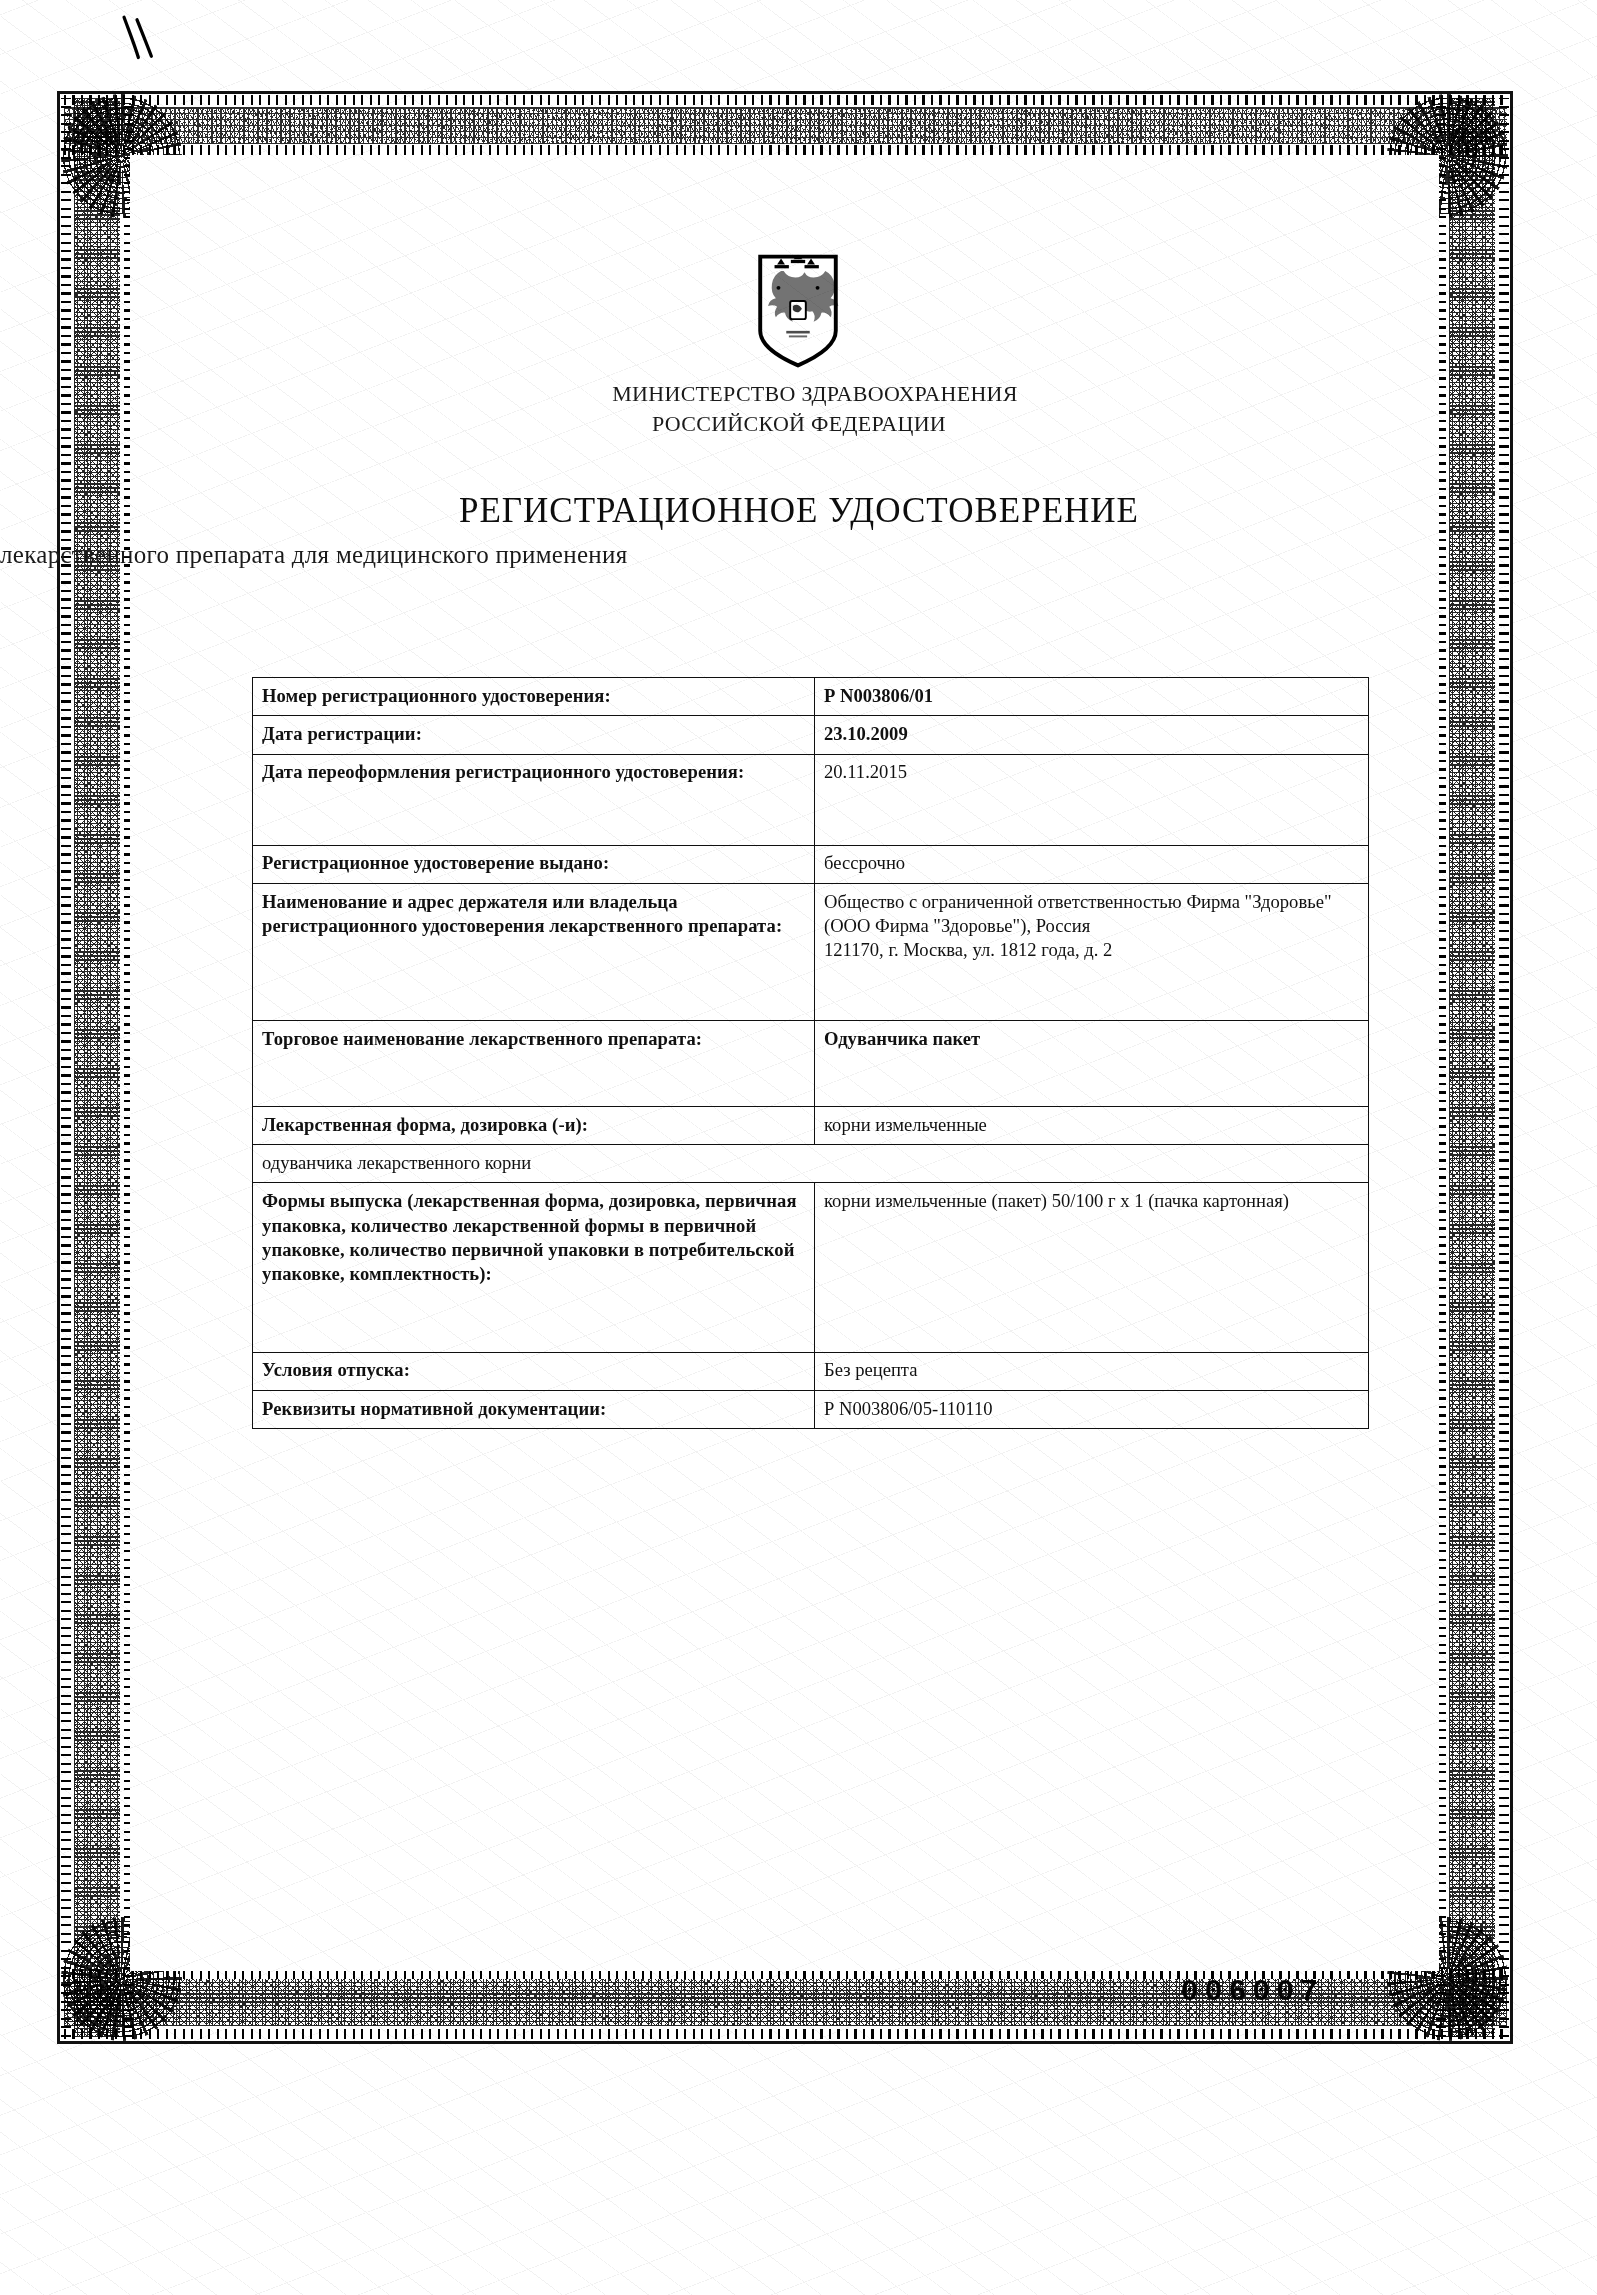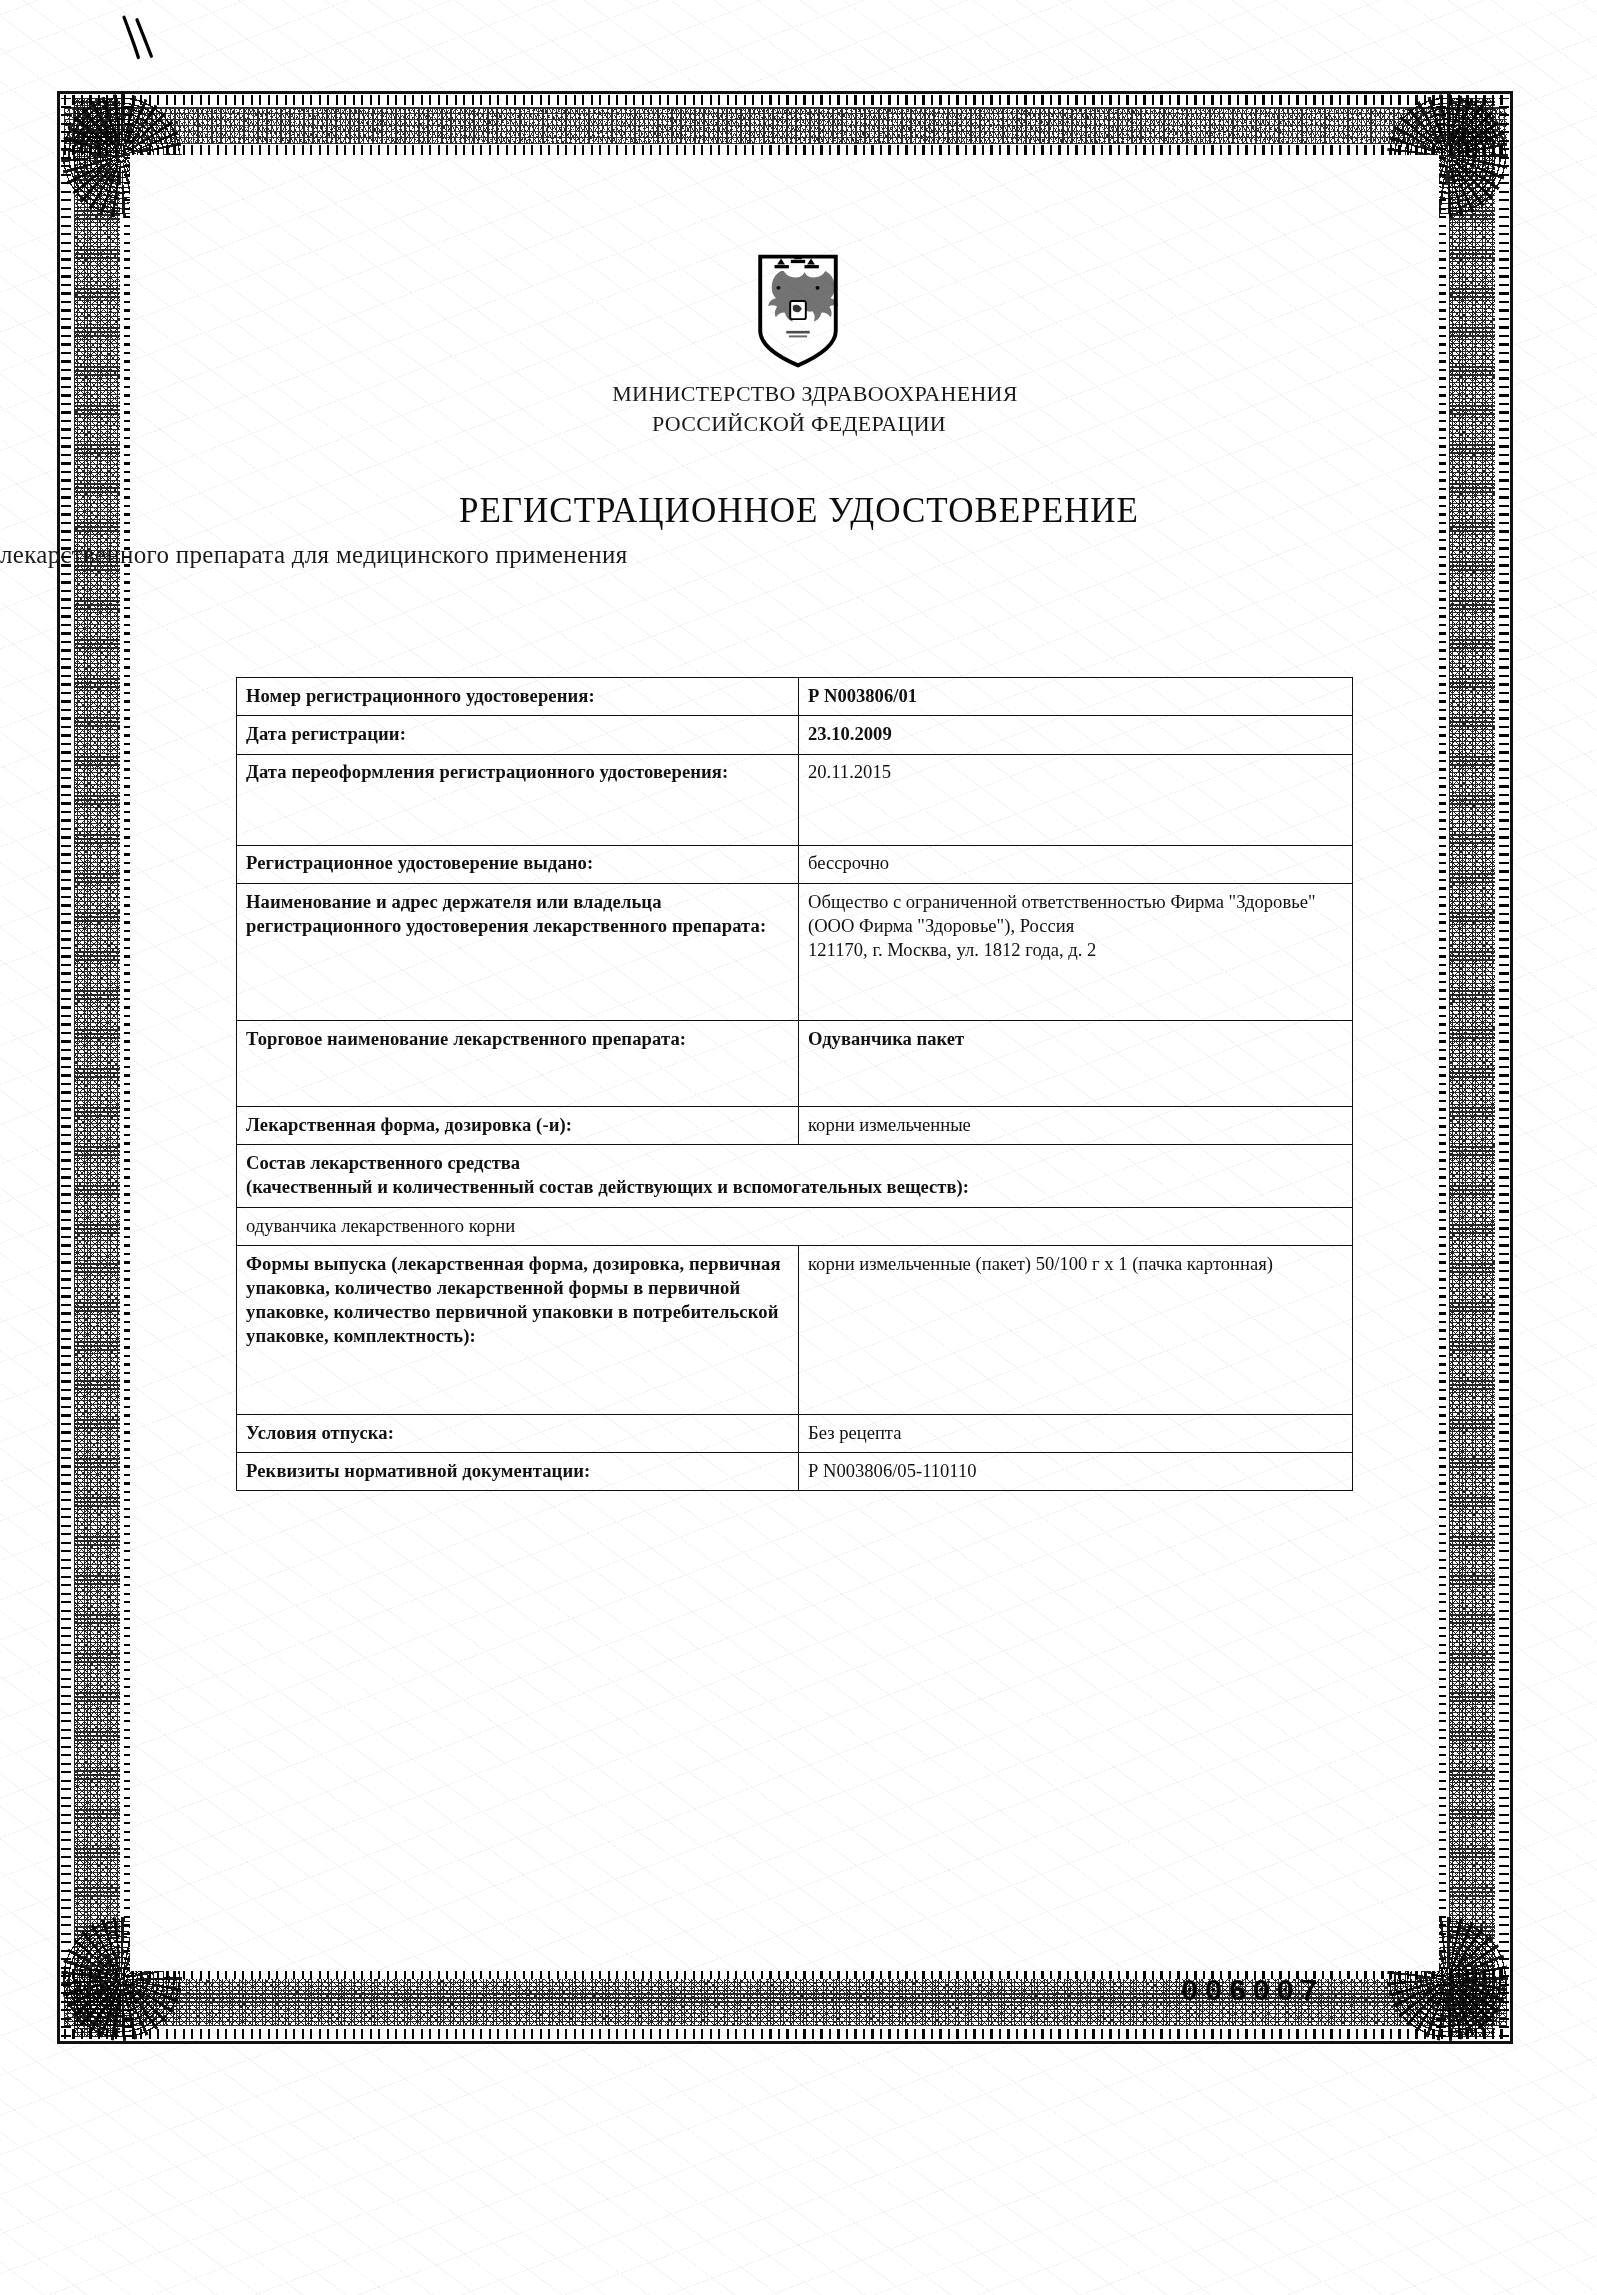--- a/index.html
+++ b/index.html
@@ -87,21 +87,21 @@
     position:absolute;left:0;right:0;top:483px;text-align:center;
     font-size:35px;letter-spacing:1px;color:#0d0d0d;margin-top:8px;
   }
   #sub-title{
     position:absolute;left:0;right:0;top:541px;
     font-size:25px;letter-spacing:0.3px;color:#1a1a1a;
   }
 
   
   #reg-table{
-    position:absolute;left:236px;top:677px;width:1116px;
+    position:absolute;left:252px;top:677px;width:1116px;
     border-collapse:collapse;table-layout:fixed;
   }
   #reg-table col.c1{width:562px;}
   #reg-table col.c2{width:554px;}
   #reg-table td{
     border:1.3px solid #101010;
     padding:5.9px 7.8px 7.2px 9px;
     font-size:18.6px;line-height:1.30;
     vertical-align:top;color:#111;
   }
@@ -246,24 +246,20 @@
     </tr>
     <tr>
       <td class="lab" style="height:72px">Торговое наименование лекарственного препарата:</td>
       <td class="val ctr">Одуванчика пакет</td>
     </tr>
     <tr>
       <td class="lab">Лекарственная форма, дозировка (-и):</td>
       <td class="val">корни измельченные</td>
     </tr>
     <tr>
-      <td class="span" colspan="2" style="white-space:pre-line">Состав лекарственного средства
-(качественный и количественный состав действующих и вспомогательных веществ):</td>
-    </tr>
-    <tr>
       <td class="span-val" colspan="2">одуванчика лекарственного корни</td>
     </tr>
     <tr>
       <td class="lab" style="height:155px">Формы выпуска (лекарственная форма, дозировка, первичная упаковка, количество лекарственной формы в первичной упаковке, количество первичной упаковки в потребительской упаковке, комплектность):</td>
       <td class="val">корни измельченные (пакет) 50/100 г х 1 (пачка картонная)</td>
     </tr>
     <tr>
       <td class="lab">Условия отпуска:</td>
       <td class="val">Без рецепта</td>
     </tr>

